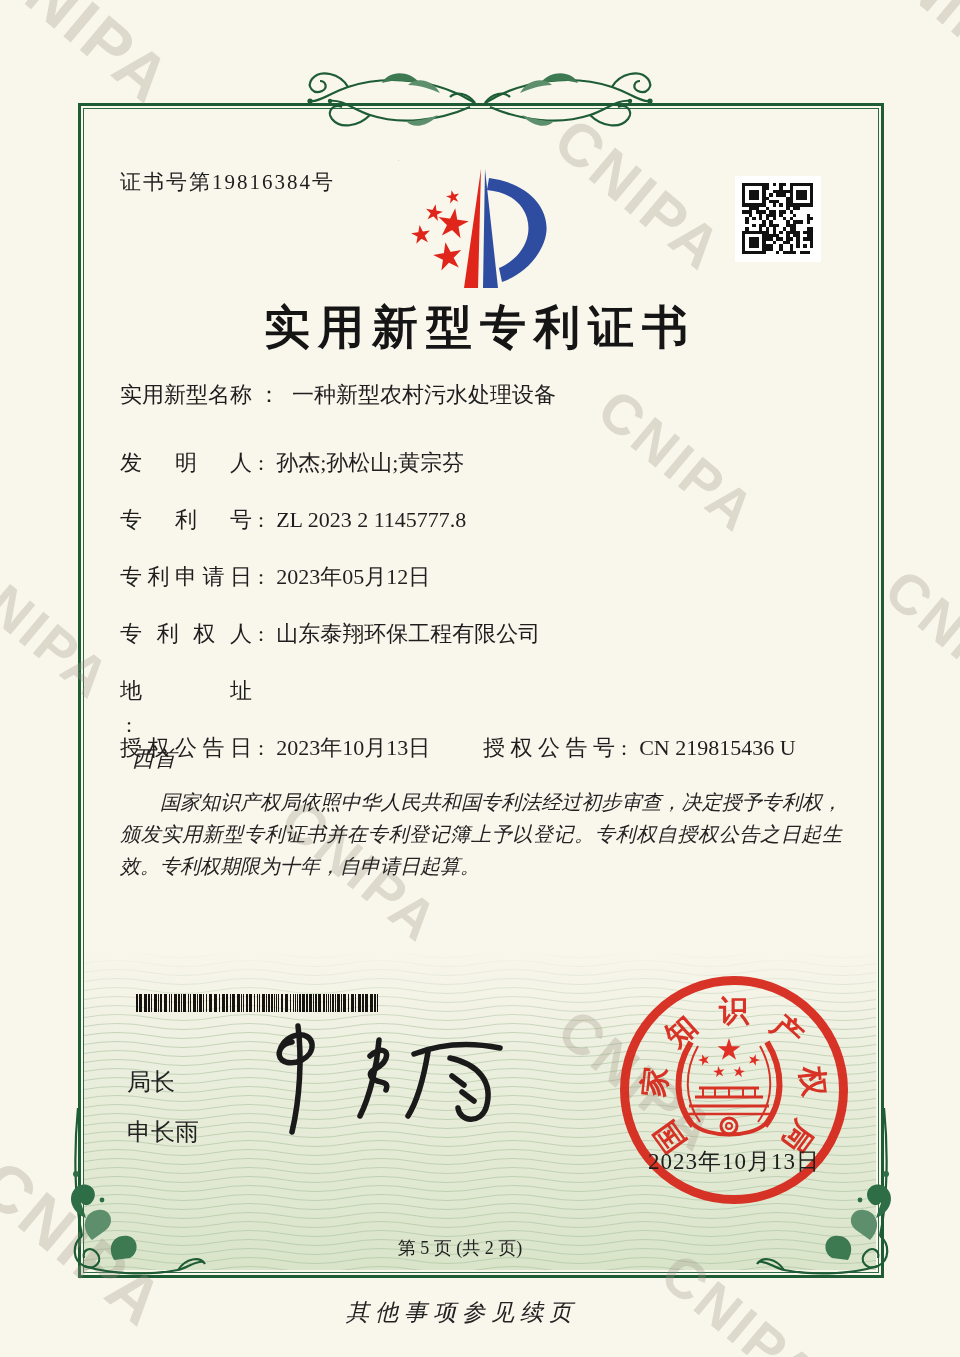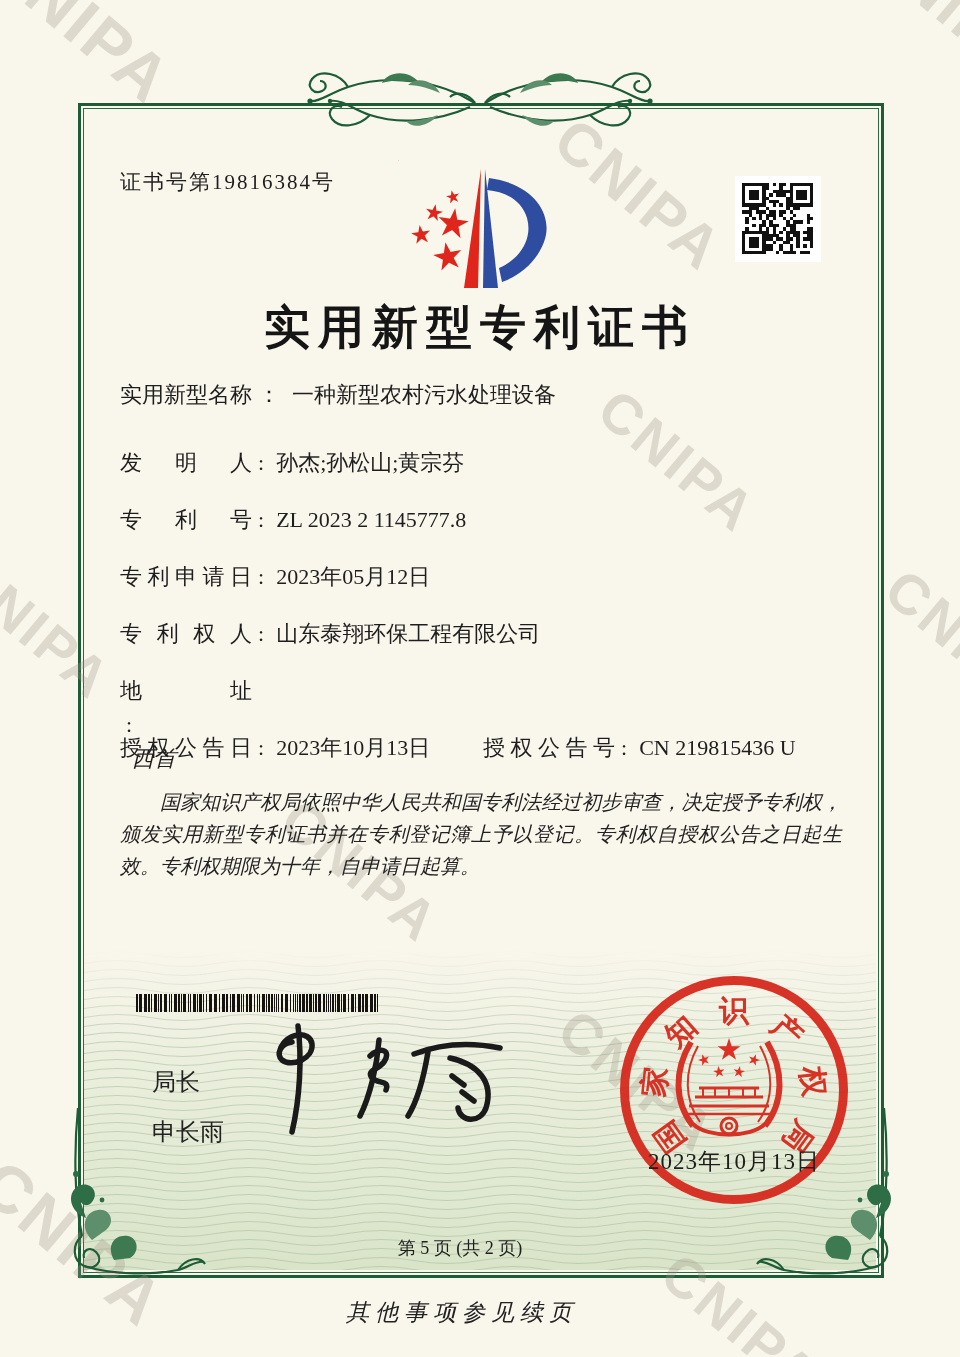--- a/index.html
+++ b/index.html
@@ -38,21 +38,21 @@
   .val2{margin-left:12px;}
 
   
   .para{position:absolute;left:120px;width:722px;z-index:4;font-size:20px;line-height:32px;
         font-style:italic;text-indent:2em;color:#222;text-align:justify;}
 
   
   .barcode{position:absolute;left:134px;top:994px;width:252px;height:18px;z-index:4;}
 
   
-  .signer{position:absolute;left:152px;top:1066px;z-index:4;
+  .signer{position:absolute;left:127px;top:1066px;z-index:4;
           font-family:"Liberation Sans","DejaVu Sans",sans-serif;font-size:24px;color:#222;}
   .signer div{margin-bottom:18px;}
   .autograph{position:absolute;left:252px;top:1018px;z-index:5;}
 
   
   .seal{position:absolute;left:620px;top:976px;width:228px;height:228px;z-index:5;opacity:.94;}
   .seal .ring{position:absolute;inset:0;border:9px solid #d6281c;border-radius:50%;}
   .seal .rchar{position:absolute;left:50%;top:50%;font-size:30px;font-weight:700;color:#d6281c;
                transform-origin:0 0;}
   .seal .sdate{position:absolute;left:0;right:0;top:170px;text-align:center;z-index:6;

